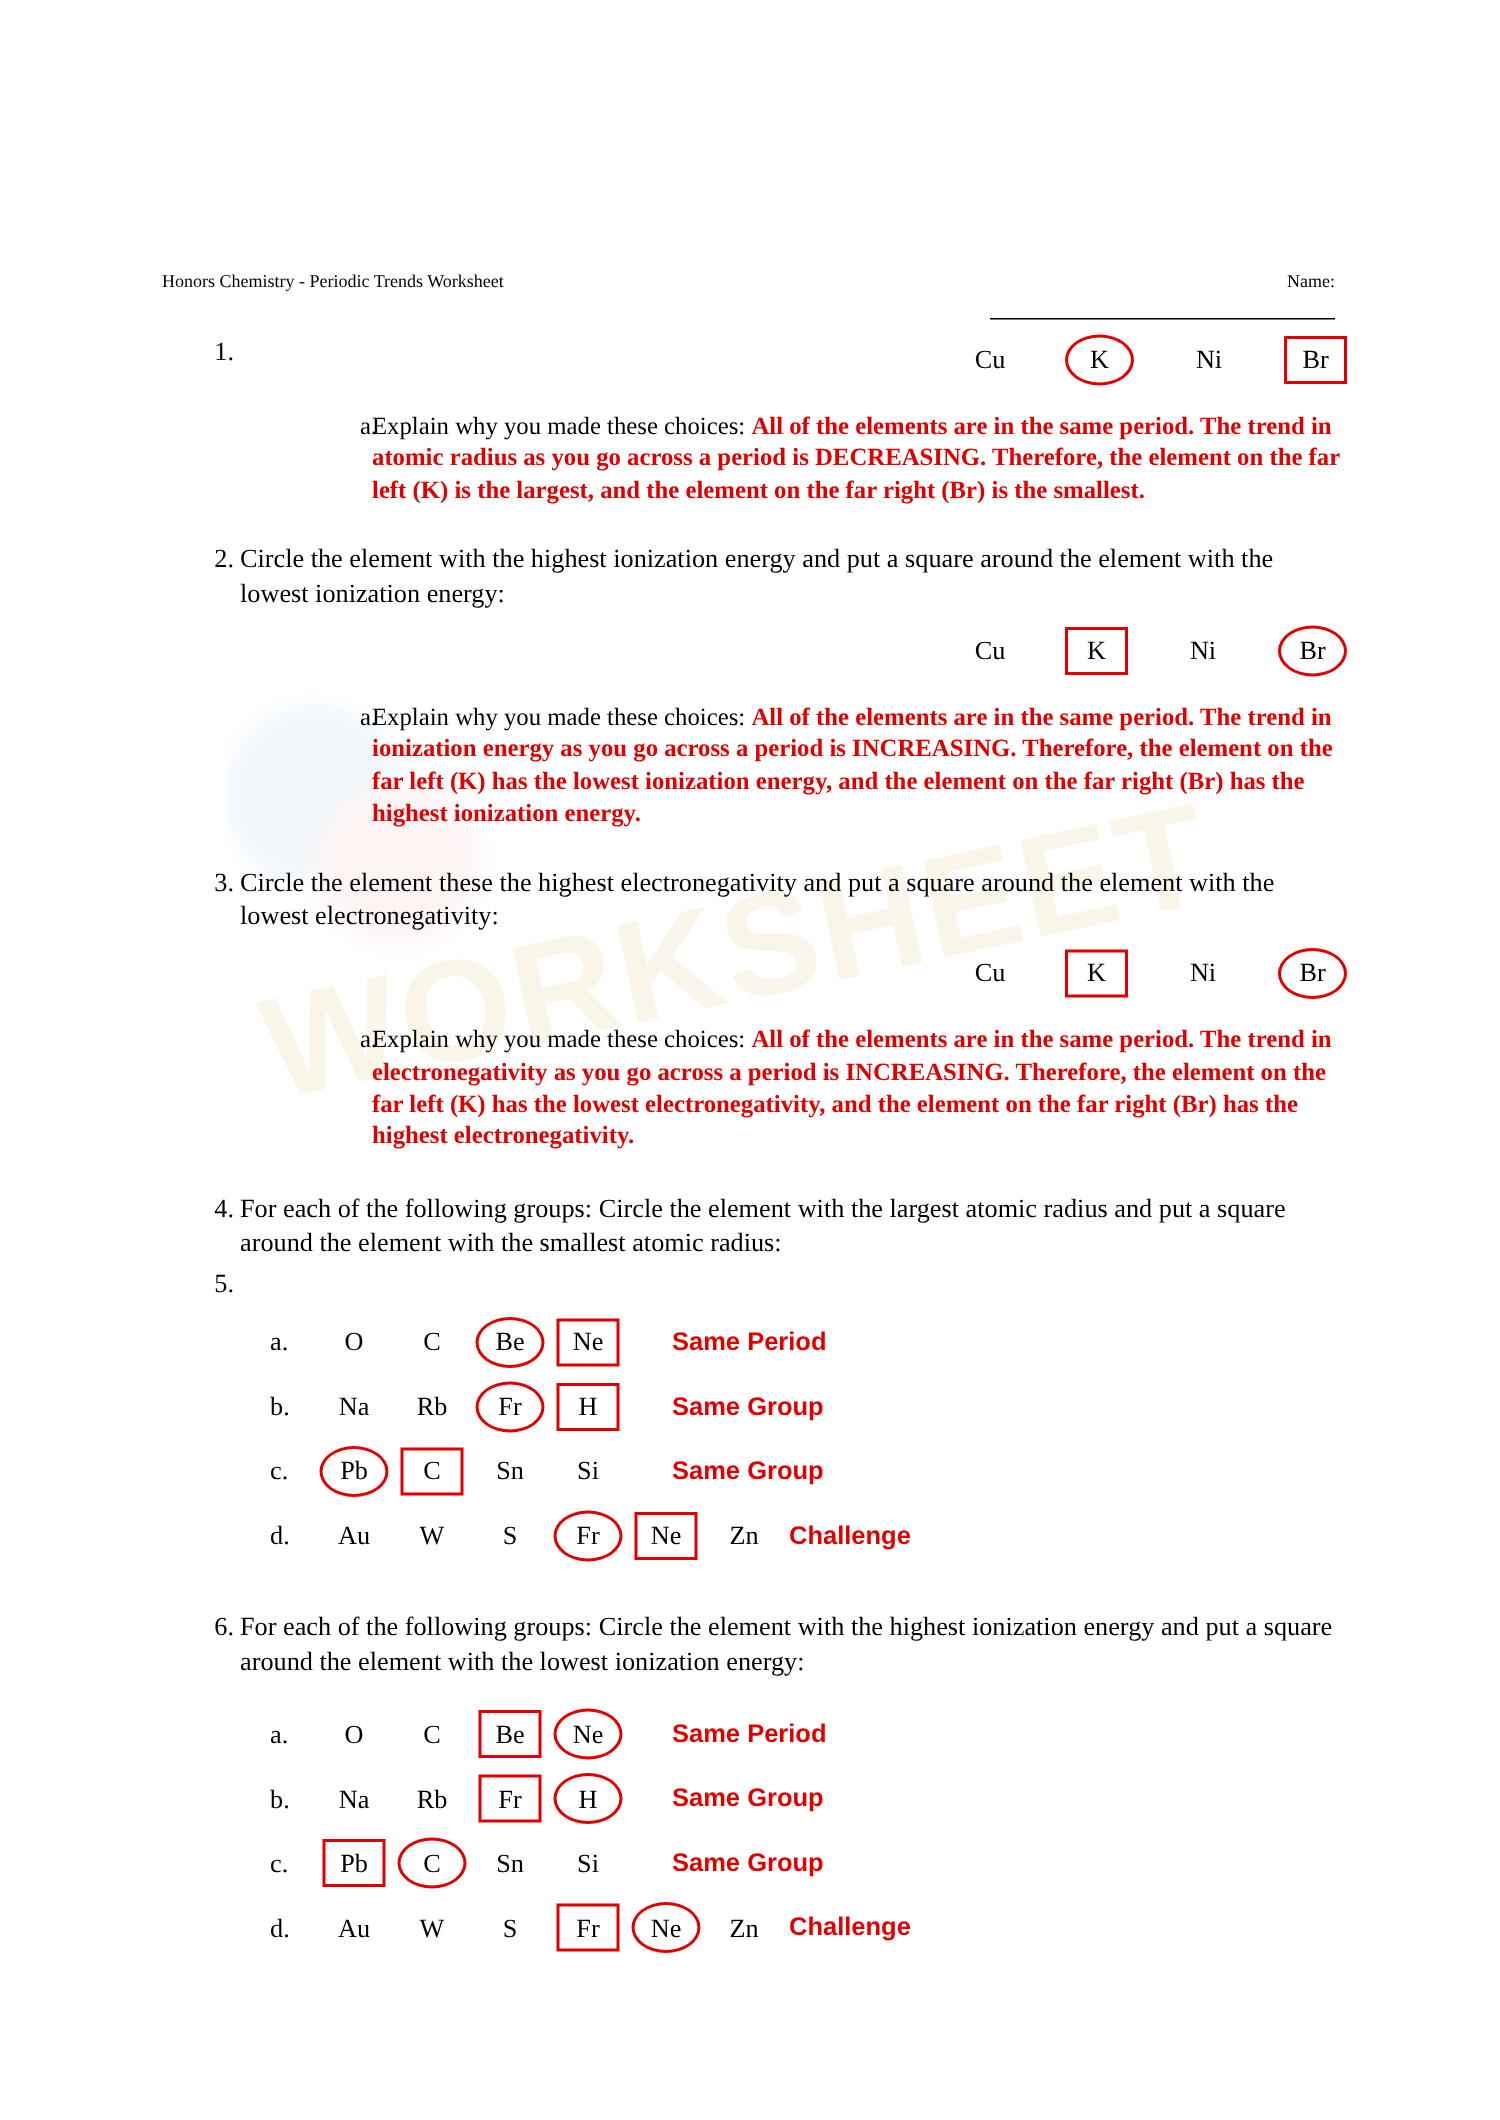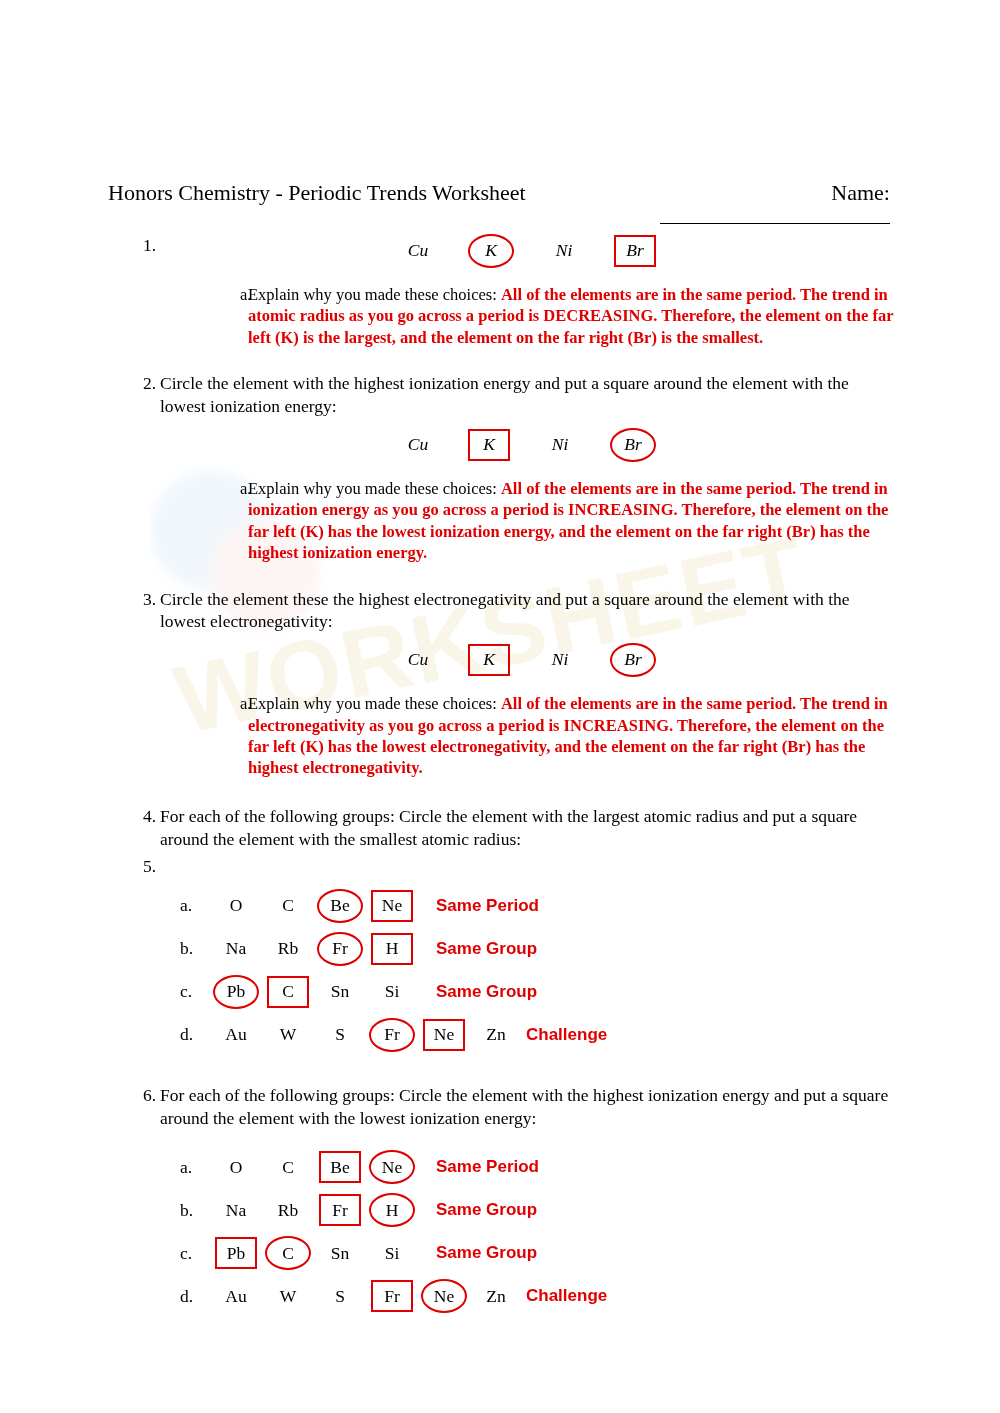--- a/index.html
+++ b/index.html
@@ -68,21 +68,21 @@
     position: absolute;
     left: 108px;
     top: 180px;
     width: 790px;
   }
 
   .header-row {
     display: flex;
     justify-content: space-between;
     align-items: baseline;
-    font-size: 22px;
+    font-size: 12px;
     margin-bottom: 1px;
   }
   .header-title { white-space: nowrap; }
   .name-block {
     display: flex;
     align-items: flex-end;
     gap: 4px;
     margin-right: 8px;
     flex-direction: column;
   }
@@ -130,26 +130,25 @@
 
   .answer {
     color: #e00000;
     font-weight: bold;
   }
 
   
   .elem-row {
     display: flex;
     align-items: center;
-    justify-content: center;
+    justify-content: flex-end;
     gap: 34px;
     margin: 10px 0 4px 0;
     font-size: 17.5px;
     height: 34px;
-    font-style: italic;
   }
   .elem {
     display: inline-flex;
     align-items: center;
     justify-content: center;
     min-width: 26px;
     height: 26px;
     padding: 0 3px;
     line-height: 1;
   }
@@ -184,21 +183,21 @@
   }
   .gitem {
     flex: 0 0 auto;
     width: 52px;
     display: flex;
     align-items: center;
     justify-content: center;
     height: 36px;
   }
   .gnote {
-    margin-left: 18px;
+    margin-left: 30px;
     color: #e00000;
     font-family: "Liberation Sans", sans-serif;
     font-weight: bold;
     font-size: 17px;
     white-space: nowrap;
   }
   .spacer-num {
     position: relative;
     padding-left: 52px;
     font-size: 17.5px;

